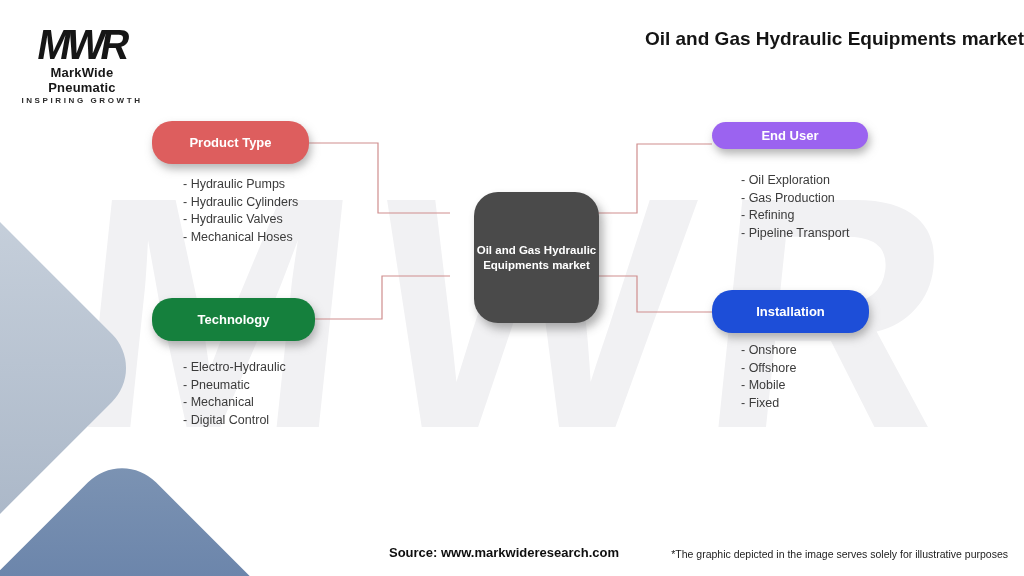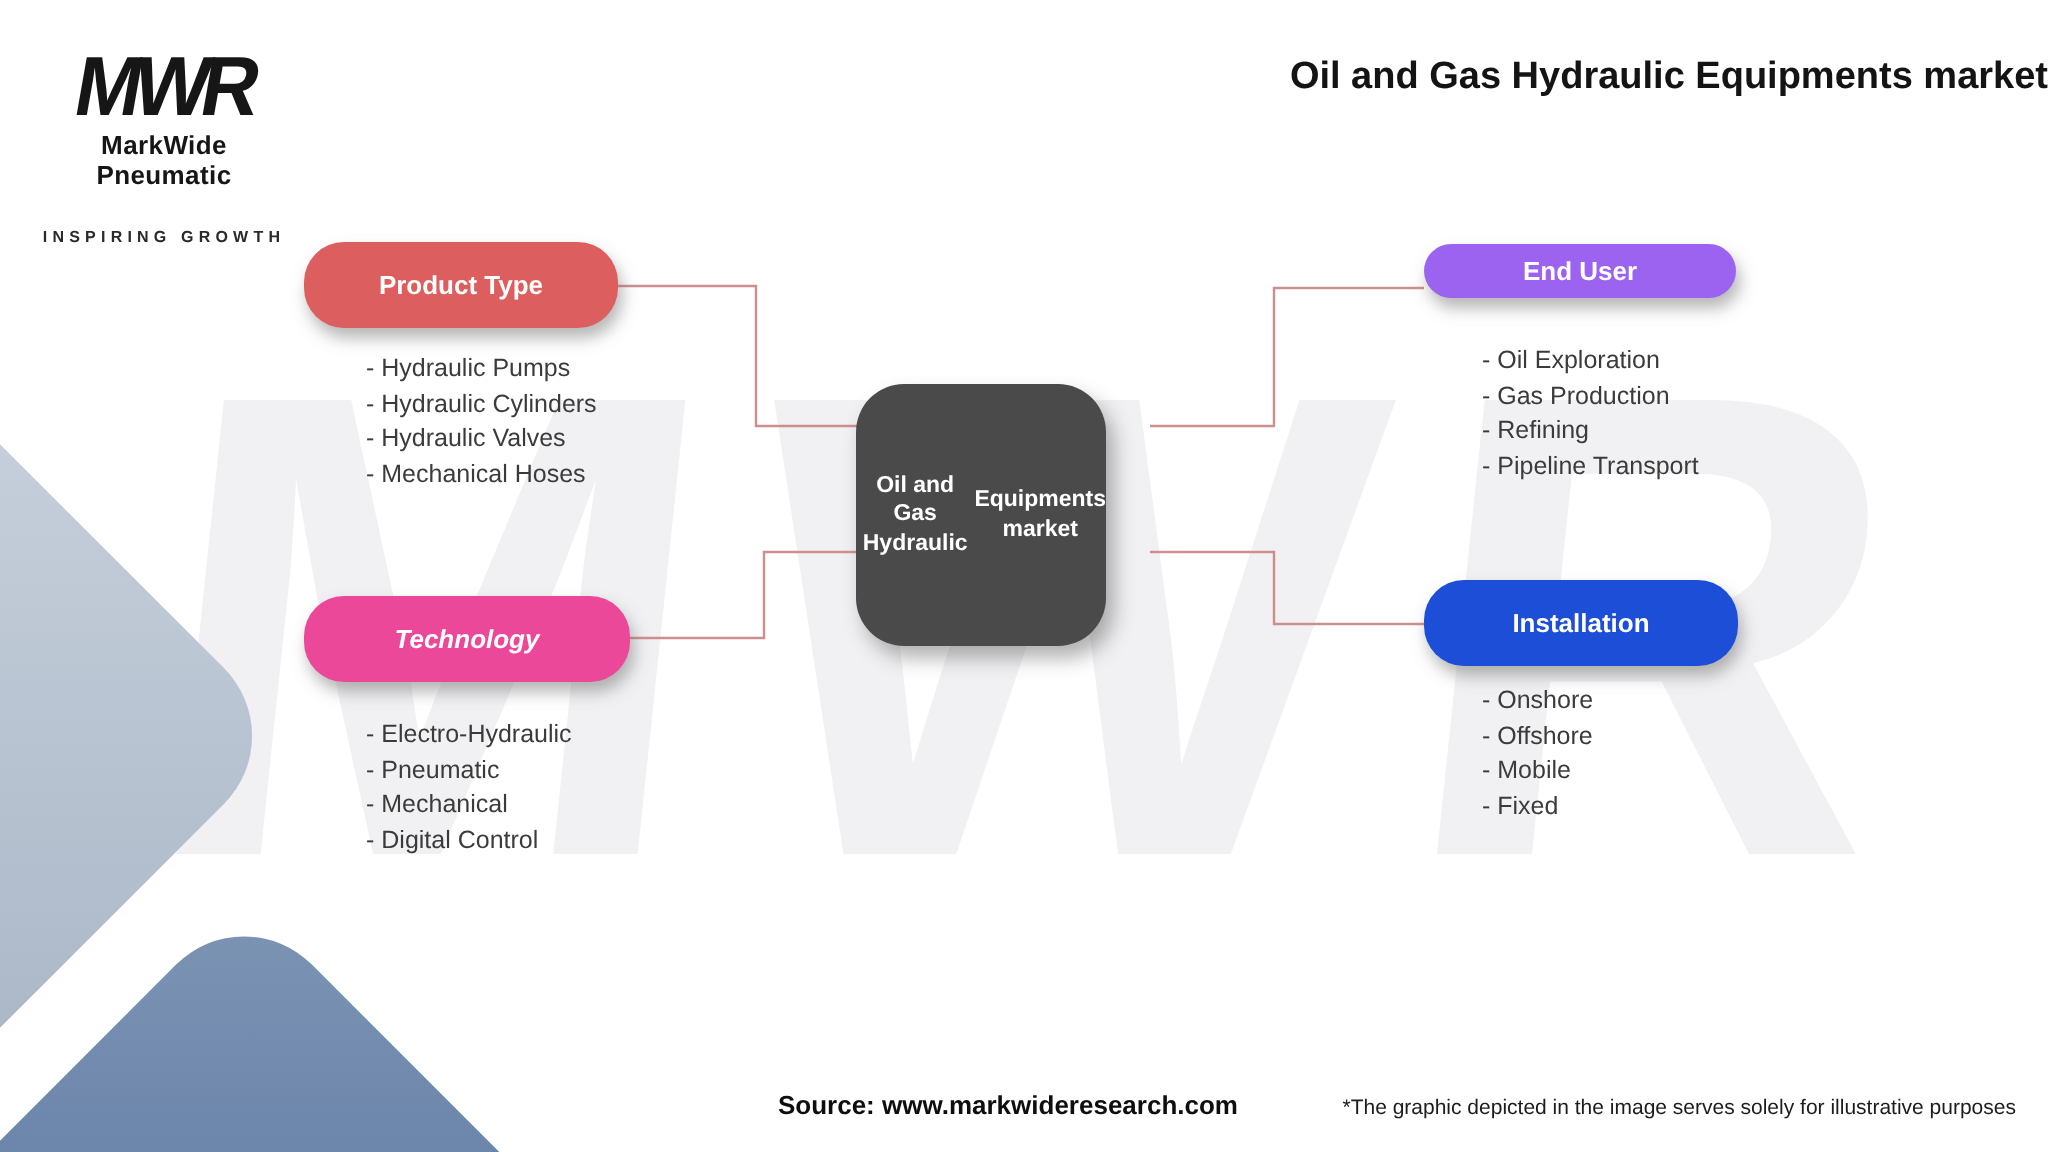--- a/index.html
+++ b/index.html
@@ -50,44 +50,44 @@
   
   .logo { position: absolute; left: 18px; top: 24px; width: 128px; text-align: center; z-index: 3; }
   .logo-mark {
     font-size: 40px; line-height: 40px;
     font-weight: bold;
     letter-spacing: -4px;
     color: #161616;
     transform: skewX(-10deg) scaleY(1.05);
   }
   .logo-company { font-size: 13px; font-weight: bold; color: #161616; margin-top: 1px; letter-spacing: 0.2px; }
-  .logo-tagline { font-size: 8px; font-weight: bold; color: #2a2a2a; letter-spacing: 2.6px; margin-top: 19px; }
+  .logo-tagline { font-size: 8px; font-weight: bold; color: #2a2a2a; letter-spacing: 2.6px; margin-top: 1px; }
 
   .page-title {
     position: absolute;
     left: 0; top: 28px; width: 1024px;
     text-align: right;
     font-size: 19px;
     font-weight: bold;
     color: #141414;
     z-index: 2;
   }
 
   
   .connectors { position: absolute; left: 0; top: 0; z-index: 2; pointer-events: none; }
 
   
   .center-node {
     position: absolute;
-    left: 428px; top: 192px;
+    left: 474px; top: 192px;
     width: 125px; height: 131px;
     background: #4a4a4a;
     border-radius: 24px;
     box-shadow: 4px 6px 10px rgba(80,80,80,0.45);
-    display: flex; flex-direction: row;
+    display: flex; flex-direction: column;
     align-items: center; justify-content: center;
     z-index: 3;
   }
   .center-node-line {
     color: #ffffff;
     font-size: 11.5px;
     font-weight: bold;
     line-height: 14.5px;
     text-align: center;
   }
@@ -182,21 +182,21 @@
   <div class="seg-box box-end-user" style="background-color: rgb(155, 99, 240);">
     <span class="seg-label">End User</span>
   </div>
   <div class="seg-list list-end-user">
     <div>- Oil Exploration</div>
     <div>- Gas Production</div>
     <div>- Refining</div>
     <div>- Pipeline Transport</div>
   </div>
 
-  <div class="seg-box box-technology" style="background-color: #ec4899; font-style: italic;">
+  <div class="seg-box box-technology" style="background-color: #15803d;">
     <span class="seg-label">Technology</span>
   </div>
   <div class="seg-list list-technology">
     <div>- Electro-Hydraulic</div>
     <div>- Pneumatic</div>
     <div>- Mechanical</div>
     <div>- Digital Control</div>
   </div>
 
   <div class="seg-box box-installation" style="background-color: #1d4ed8;">

